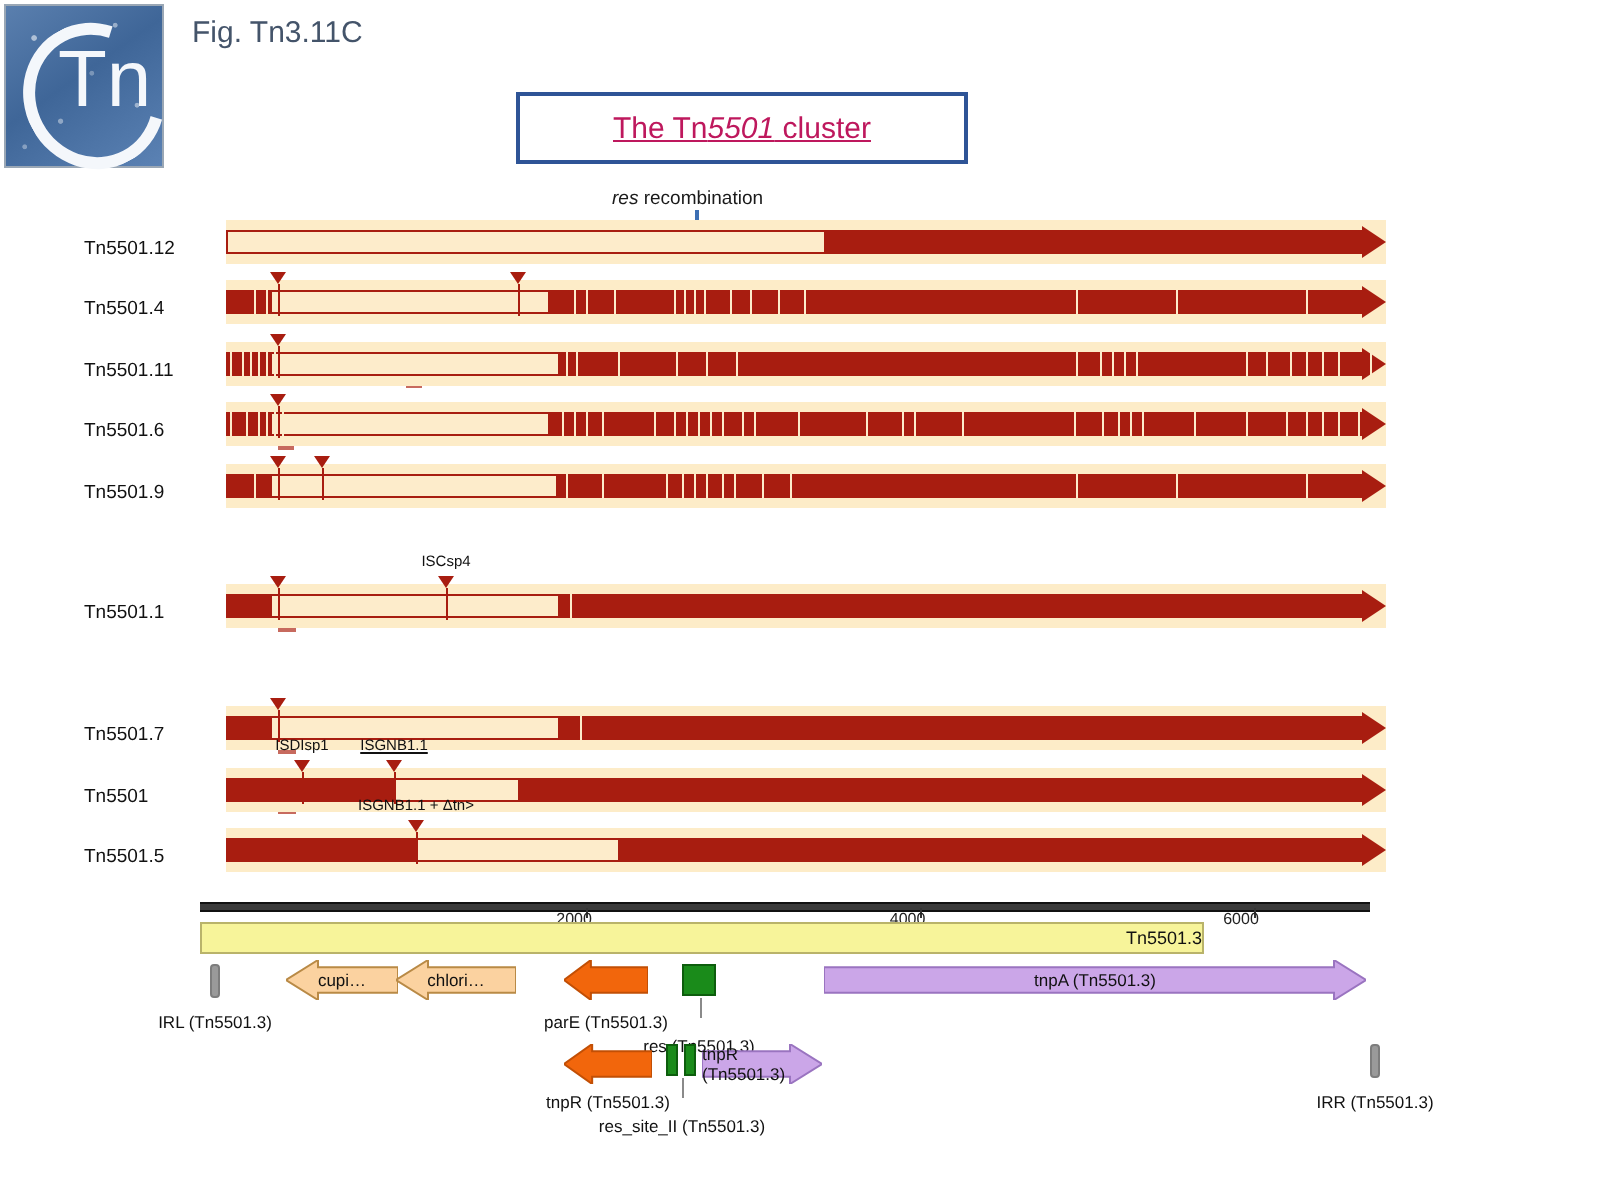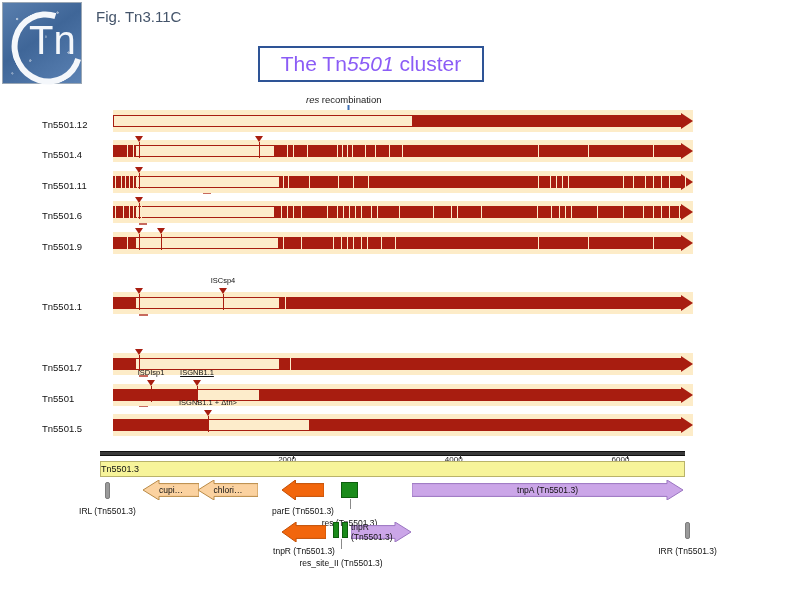--- a/index.html
+++ b/index.html
@@ -42,21 +42,21 @@
   }
 
   
   .titlebox{
     position:absolute;left:258px;top:46px;width:226px;height:36px;
     border:2px solid #2e5496;background:#ffffff;
     display:flex;align-items:center;justify-content:center;
     box-sizing:border-box;
   }
   .titlebox .t{
-    font-size:21px;color:#8b5cf6;white-space:nowrap;
+    font-size:15px;color:#be185d;white-space:nowrap;text-decoration:underline;
   }
   .titlebox .t i{font-style:italic;}
 
   
   .resanno{
     position:absolute;left:306px;top:94px;
     font-size:9.5px;color:#1a1a1a;white-space:nowrap;
   }
   .resanno i{font-style:italic;}
   .resarrow{
@@ -112,23 +112,23 @@
   #ruler{position:absolute;left:0;top:449px;width:800px;height:22px;}
   .rulerline{
     position:absolute;left:100px;width:585px;height:3px;top:2px;
     background:#3a3a3a;border-top:1px solid #111;border-bottom:1px solid #111;
   }
   .rtick{position:absolute;top:5px;width:1px;height:5px;background:#333;}
   .rlab{position:absolute;top:6px;font-size:8px;color:#222;transform:translateX(-50%);}
 
   
   .yellowbar{
-    position:absolute;left:100px;top:461px;width:585px;height:16px;
+    position:absolute;left:100px;top:461px;width:502px;height:16px;
     background:#f7f49a;border:1px solid #b9b36a;box-sizing:border-box;
-    display:flex;align-items:center;justify-content:flex-start;
+    display:flex;align-items:center;justify-content:flex-end;
     font-size:9px;color:#111;
   }
 
   
   #genemap{position:absolute;left:0;top:478px;width:800px;height:118px;}
   .featlabel{position:absolute;font-size:8.5px;color:#111;white-space:nowrap;}
   .greybar{position:absolute;width:5px;height:17px;background:#9a9a9a;border-radius:2px;border:1px solid #7d7d7d;box-sizing:border-box;}
   .greenbox{position:absolute;background:#1a8b1a;border:1px solid #0d5d0d;box-sizing:border-box;}
   .stalk{position:absolute;width:1px;background:#8a8a8a;}
   .ptext{

